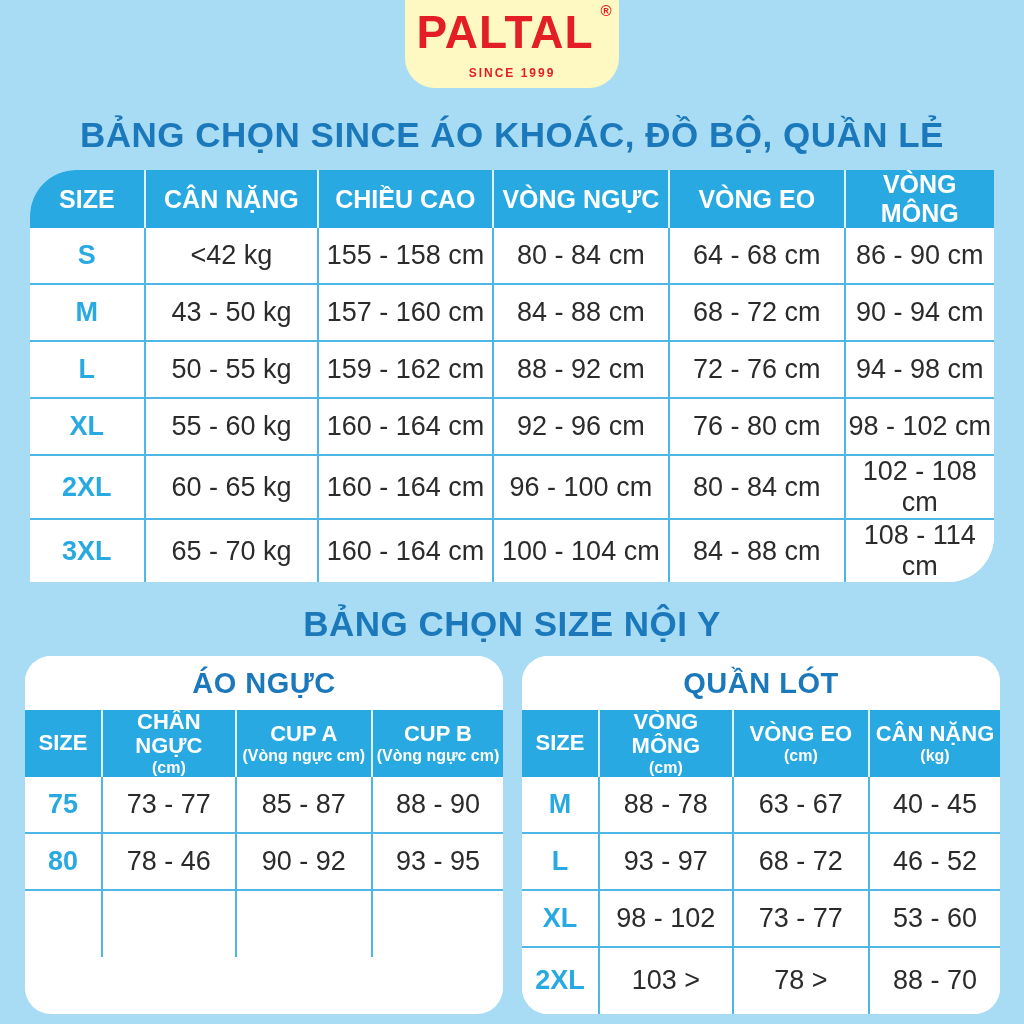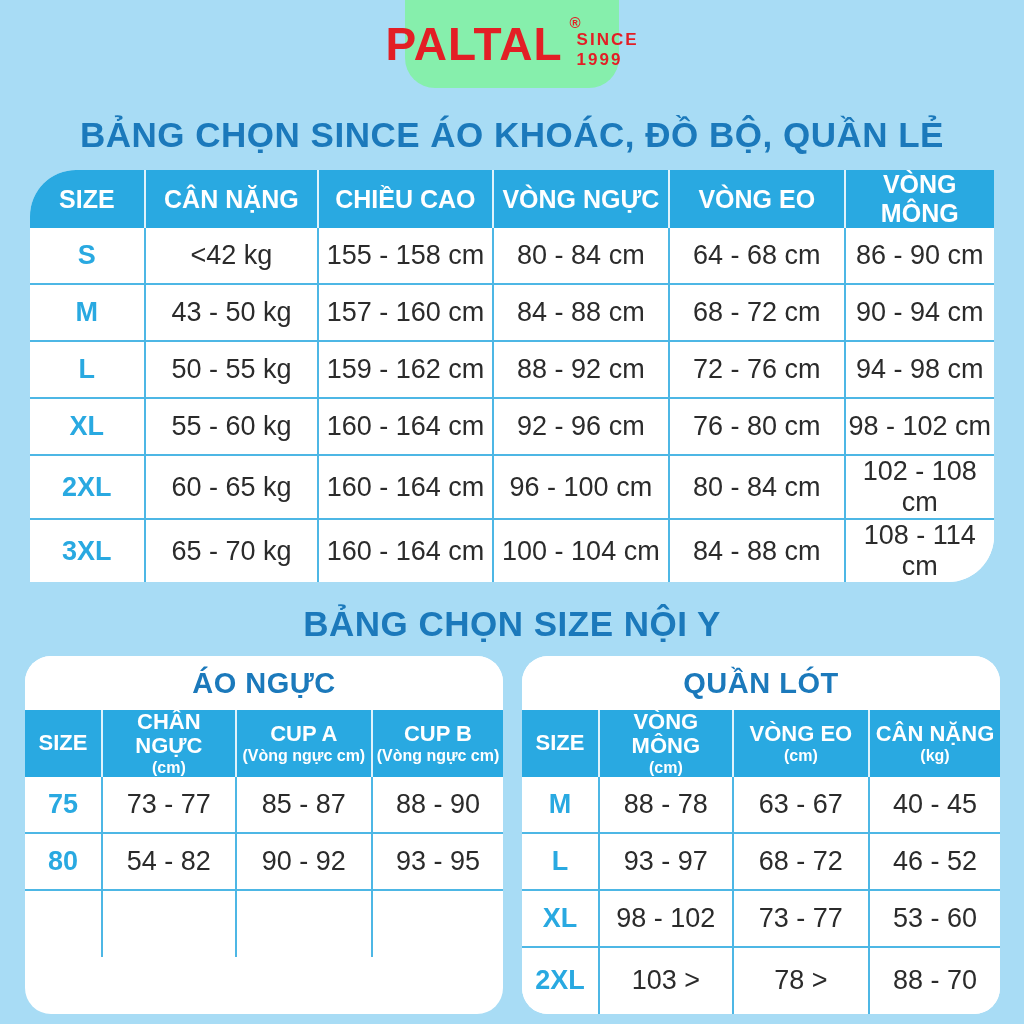--- a/index.html
+++ b/index.html
@@ -5,32 +5,32 @@
   html,body{margin:0;padding:0;}
   body{
     width:1024px;height:1024px;
     background:#A8DCF5;
     font-family:"Liberation Sans", sans-serif;
     overflow:hidden;
   }
   
   .logo-box{
     width:214px;height:88px;margin:0 auto;
-    background:#86efac;border-radius:0 0 30px 30px;
-    display:flex;flex-direction:row;align-items:center;justify-content:center;
+    background:#fef9c3;border-radius:0 0 30px 30px;
+    display:flex;flex-direction:column;align-items:center;justify-content:center;
   }
   .brand{
     color:#E31E25;font-weight:bold;font-size:46px;line-height:1;
     letter-spacing:1px;position:relative;padding-right:14px;
   }
   .reg{
     position:absolute;top:-6px;right:-4px;
     font-size:15px;font-weight:bold;letter-spacing:0;
   }
-  .tagline{color:#E31E25;font-weight:bold;font-size:17px;letter-spacing:2px;margin-top:11px;}
+  .tagline{color:#E31E25;font-weight:bold;font-size:12px;letter-spacing:2px;margin-top:11px;}
   
   .section-title{
     text-align:center;color:#1B79BB;font-weight:bold;font-size:35px;
     letter-spacing:.5px;margin:0;
   }
   #title1{margin:27px 0 15px;}
   #title2{margin:22px 0 12px;}
   
   .main-table-wrap{
     margin:0 30px;border-radius:46px 0 46px 0;overflow:hidden;background:#ffffff;
@@ -185,21 +185,21 @@
         </thead>
       <tbody>
           <tr>
             <td class="rowlabel">75</td>
             <td>73 - 77</td>
             <td>85 - 87</td>
             <td>88 - 90</td>
           </tr>
           <tr>
             <td class="rowlabel">80</td>
-            <td>54 - 82</td>
+            <td>78 - 46</td>
             <td>90 - 92</td>
             <td>93 - 95</td>
           </tr>
           <tr>
             <td class="rowlabel"></td>
             <td></td>
             <td></td>
             <td></td>
           </tr>
         </tbody>

